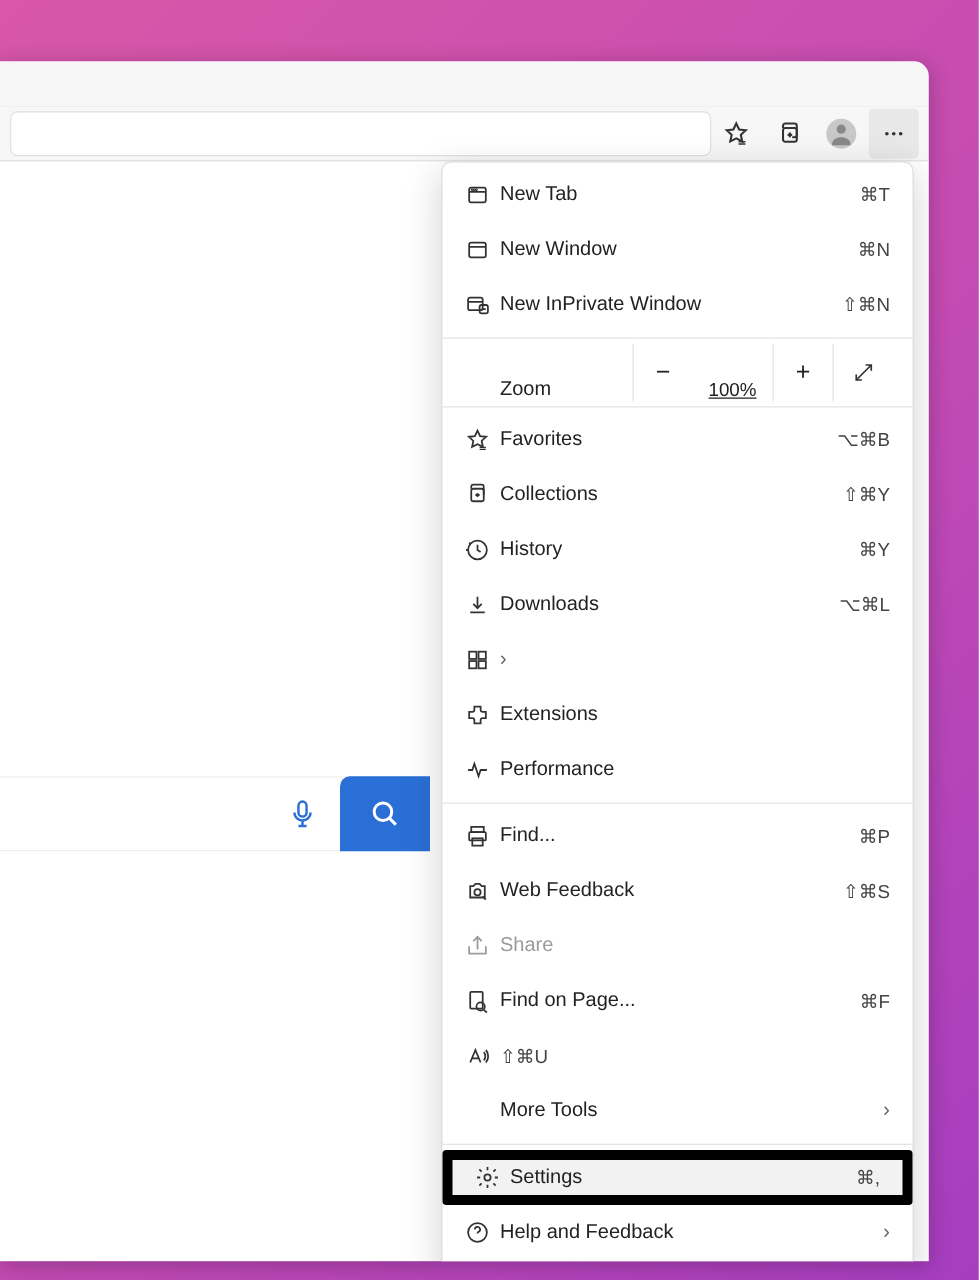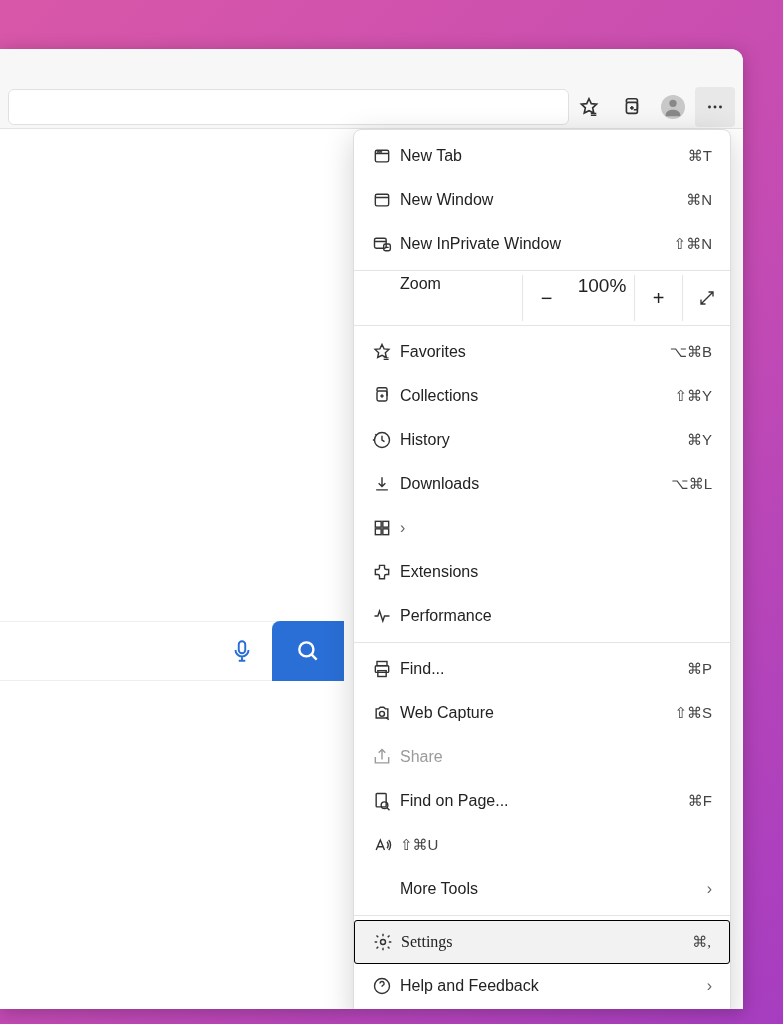--- a/index.html
+++ b/index.html
@@ -102,34 +102,33 @@
   .mi .icon { width: 28px; display:flex;align-items:center;justify-content:flex-start;}
   .mi .icon svg { width:20px;height:20px; stroke:#333; }
   .mi.disabled .icon svg { stroke:#9b9b9b; }
   .mi .icon.noicon { width:28px; }
   .mi .label { flex:1; font-size:16px; }
   .mi .sc { font-size:15px; color:#444; }
   .mi .chev { font-size:16px;color:#666; }
   .sep { height:1px; background:#e4e4e4; margin:4px 0; }
 
   .zoom-row {
-    display:flex;align-items:flex-start;height:46px;padding:0 0 0 46px;
+    display:flex;align-items:flex-end;height:46px;padding:0 16px 0 46px;
   }
   .zoom-row .zlab{flex:0 0 auto; font-size:16px;}
   .zoom-row .zsp{flex:1;}
   .zoom-row .zbtn{width:48px;height:46px;display:flex;align-items:center;justify-content:center;border-left:1px solid #e4e4e4;font-size:20px;cursor:pointer;}
   .zoom-row .zbtn:first-of-type{border-left:none;}
-  .zoom-row .zval{width:64px;text-align:center;font-size:19px;}
+  .zoom-row .zval{width:64px;text-align:center;font-size:15px;text-decoration:underline;}
   .zoom-row .zfs{width:48px;height:46px;display:flex;align-items:center;justify-content:center;border-left:1px solid #e4e4e4;cursor:pointer;}
 
   .hl {
-    border: 1px solid #000000;
+    border: 8px solid #000000;
     border-radius: 3px;
     background:#f2f2f2;
-    font-family:Liberation Serif, serif;
   }
 </style>
 </head>
 <body>
 
 <div class="window">
   <div class="toolbar-strip"></div>
 
   <div class="addr-row">
     <div class="addr-bar">
@@ -338,21 +337,21 @@
     </div>
 
     <div class="mi">
       <span class="icon">
           <svg viewBox="0 0 24 24" fill="none" stroke-width="1.7">
             <path d="M5 7h3l2-2h4l2 2h3v11H5z"></path>
             <circle cx="12" cy="13" r="3"></circle>
             <path d="M17 17l3 3"></path>
           </svg>
         </span>
-      <span class="label">Web Capture</span>
+      <span class="label">Web Feedback</span>
       <span class="sc">⇧⌘S</span>
     </div>
 
     <div class="mi disabled">
       <span class="icon">
           <svg viewBox="0 0 24 24" fill="none" stroke-width="1.7">
             <path d="M4 12v7h16v-7M12 3v12M8 7l4-4 4 4"></path>
           </svg>
         </span>
       <span class="label">Share</span>

